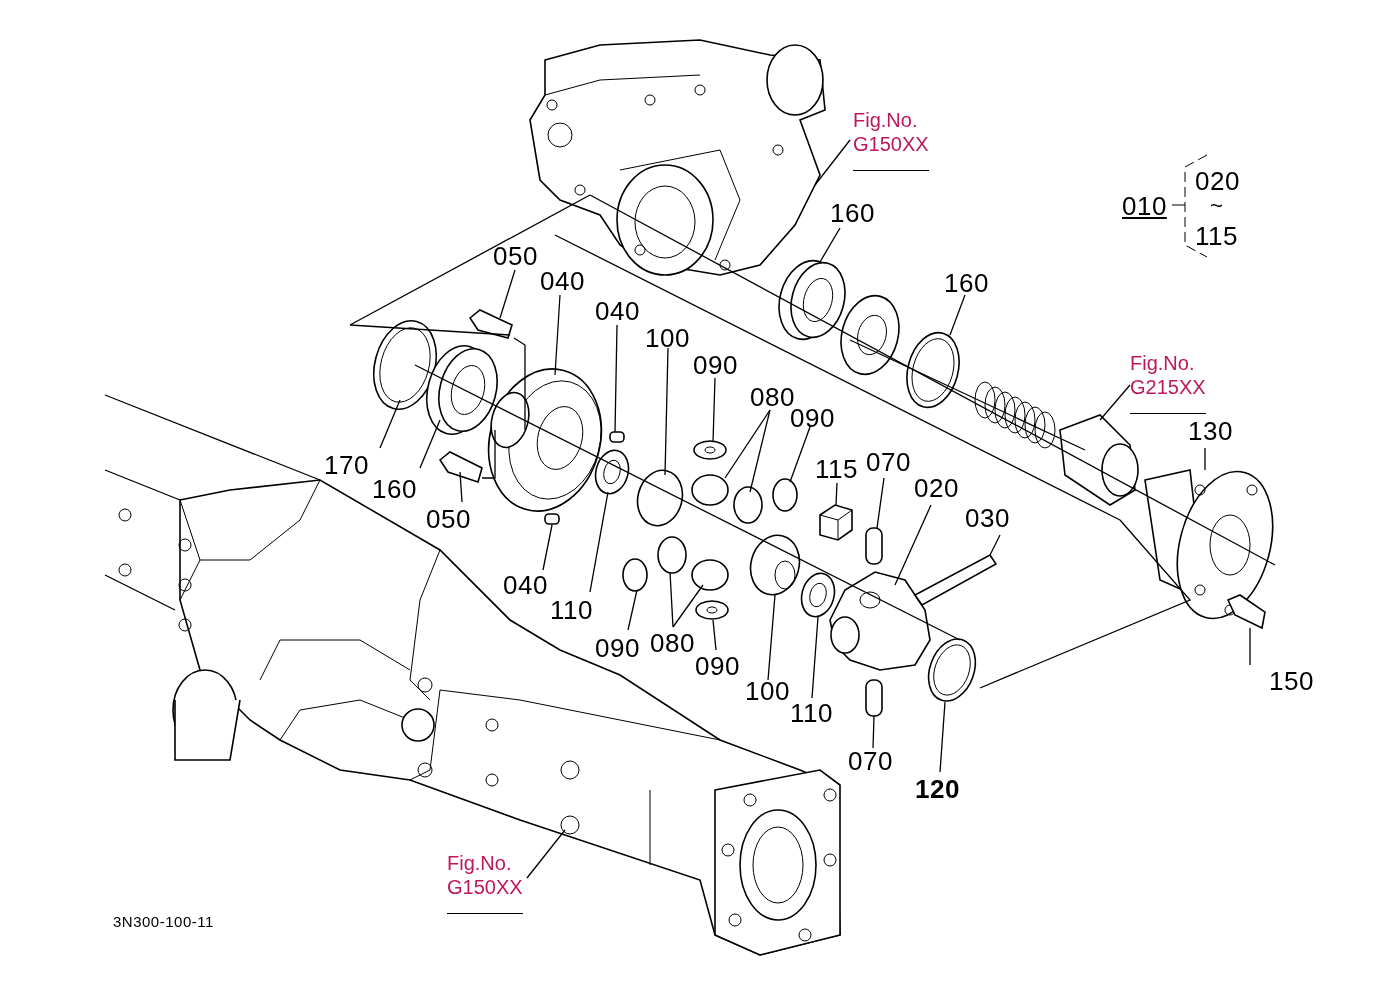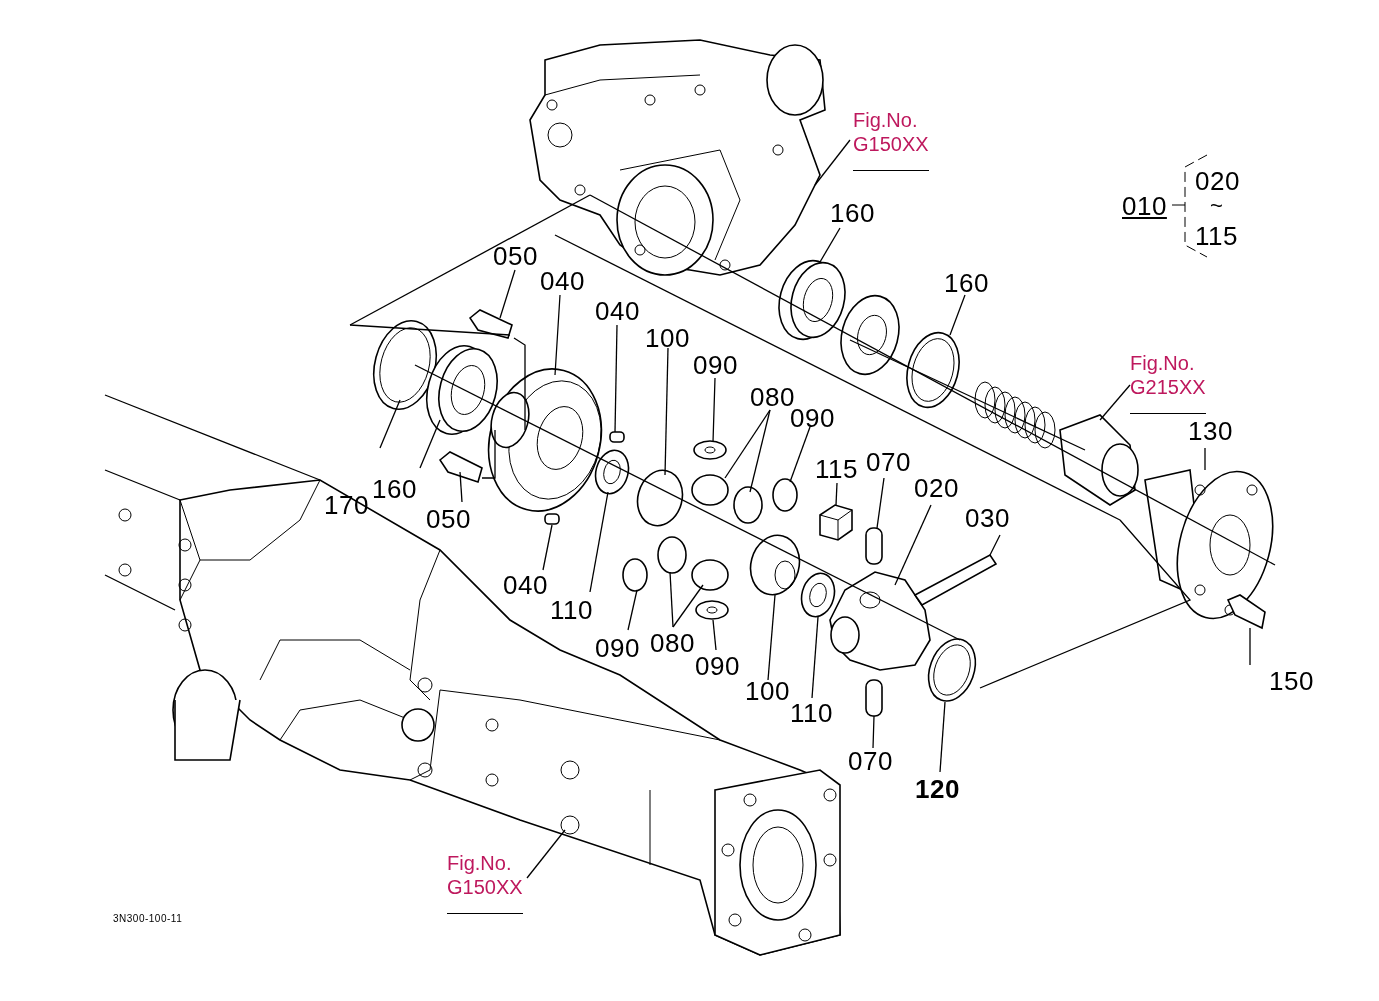--- a/index.html
+++ b/index.html
@@ -2,21 +2,21 @@
 <html><head>
 <meta charset="utf-8">
 <style>
   html, body { margin: 0; padding: 0; background: #ffffff; }
   body { width: 1379px; height: 1001px; overflow: hidden; position: relative; font-family: "Liberation Sans", sans-serif; }
   #canvas { position: absolute; left: 0; top: 0; width: 1379px; height: 1001px; }
   .lbl { position: absolute; font-family: "Liberation Sans", sans-serif; font-size: 26px; color: #000; line-height: 1; white-space: nowrap; letter-spacing: 0.5px; }
   .fig { position: absolute; font-family: "Liberation Sans", sans-serif; font-size: 20px; color: #be185d; line-height: 1.2; white-space: nowrap; margin-top: 16px; }
   .fig .fno { display: block; }
   .fig .fcode { display: block; border-bottom: 1.5px solid #000; padding-bottom: 14px; }
-  .docid { position: absolute; left: 113px; top: 913px; font-size: 10px; font-family: "Liberation Sans", sans-serif; letter-spacing: 0.5px; }
+  .docid { position: absolute; left: 113px; top: 913px; font-size: 15px; font-family: "Liberation Sans", sans-serif; letter-spacing: 0.5px; }
   svg * { vector-effect: non-scaling-stroke; }
   .ln { stroke: #000; stroke-width: 1.3; fill: none; }
   .part { stroke: #000; stroke-width: 1.6; fill: #fff; }
   .thin { stroke: #000; stroke-width: 1; fill: none; }
 </style>
 </head>
 <body>
 
 <svg id="canvas" viewBox="0 0 1379 1001" xmlns="http://www.w3.org/2000/svg">
 
@@ -256,21 +256,21 @@
 
 <div class="lbl" style="left:493px;top:243px;">050</div>
 <div class="lbl" style="left:540px;top:268px;">040</div>
 <div class="lbl" style="left:595px;top:298px;">040</div>
 <div class="lbl" style="left:645px;top:325px;">100</div>
 <div class="lbl" style="left:693px;top:352px;">090</div>
 <div class="lbl" style="left:750px;top:384px;">080</div>
 <div class="lbl" style="left:790px;top:405px;">090</div>
 <div class="lbl" style="left:830px;top:200px;">160</div>
 <div class="lbl" style="left:944px;top:270px;">160</div>
-<div class="lbl" style="left:324px;top:452px;margin-top:40px;">170</div>
+<div class="lbl" style="left:324px;top:452px;">170</div>
 <div class="lbl" style="left:372px;top:476px;">160</div>
 <div class="lbl" style="left:426px;top:506px;">050</div>
 <div class="lbl" style="left:503px;top:572px;">040</div>
 <div class="lbl" style="left:550px;top:597px;">110</div>
 <div class="lbl" style="left:815px;top:456px;">115</div>
 <div class="lbl" style="left:866px;top:449px;">070</div>
 <div class="lbl" style="left:914px;top:475px;">020</div>
 <div class="lbl" style="left:965px;top:505px;">030</div>
 <div class="lbl" style="left:1188px;top:418px;">130</div>
 <div class="lbl" style="left:595px;top:635px;">090</div>

